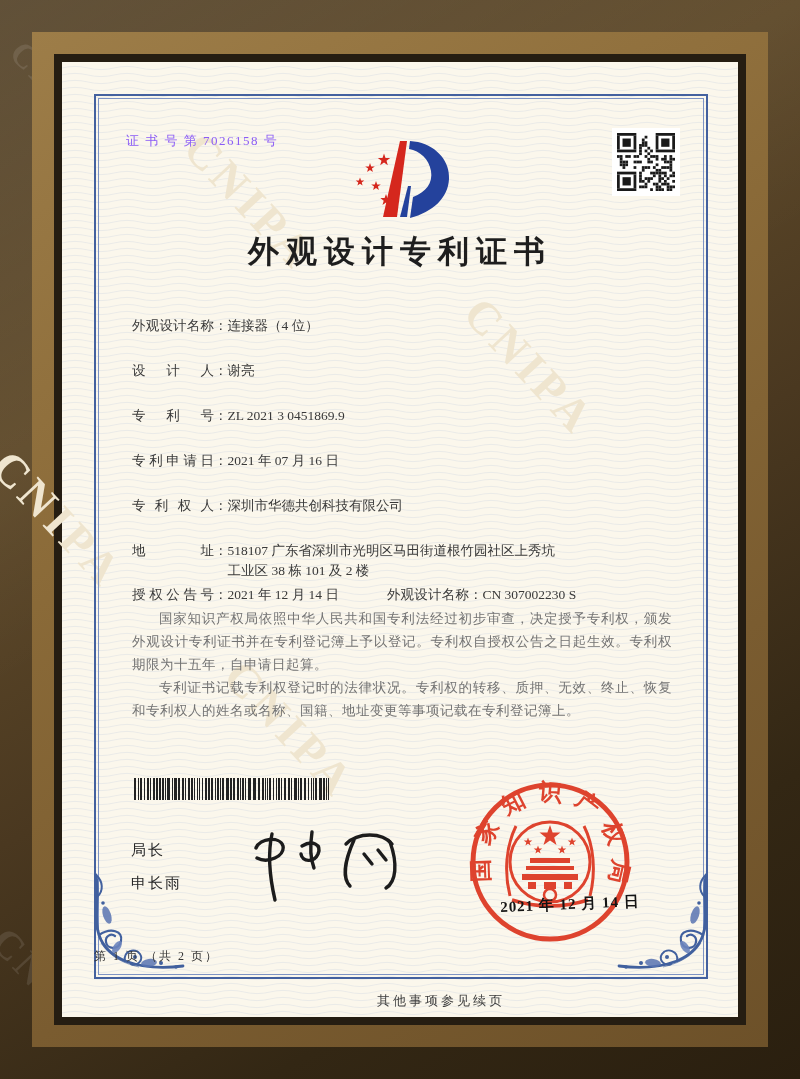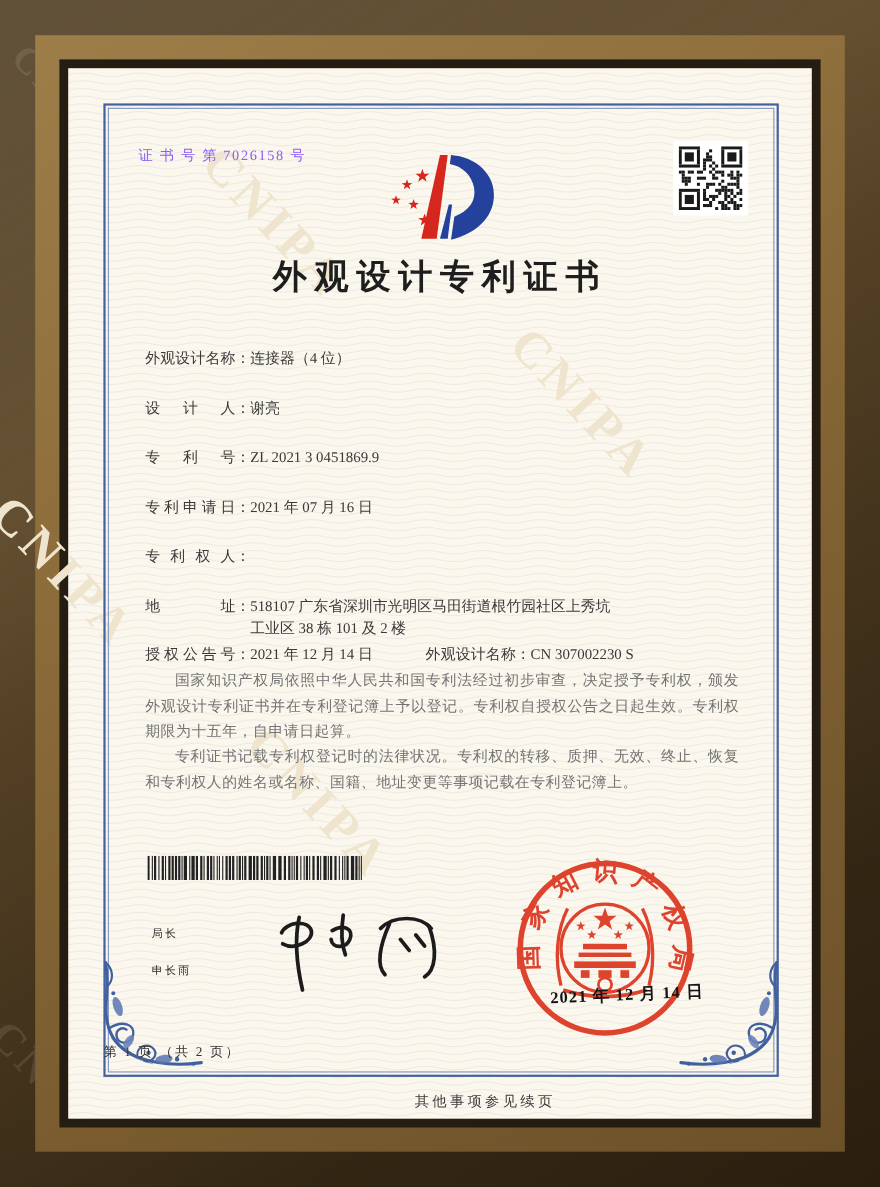--- a/index.html
+++ b/index.html
@@ -30,22 +30,22 @@
   .fields{position:absolute;left:70px;top:254px;width:560px;font-size:13.5px;color:#393939;}
   .frow{display:flex;margin-bottom:25px;line-height:20px;}
   .frow.tight{margin-bottom:4px;}
   .lbl{width:82px;flex:0 0 82px;text-align:justify;text-align-last:justify;}
   .val{white-space:pre-line;}
   .pairgap{width:48px;flex:0 0 48px;}
   .paras{position:absolute;left:70px;top:545px;width:540px;font-size:13.5px;line-height:23px;
     color:#737373;text-align:justify;}
   .paras p{margin:0;text-indent:2em;letter-spacing:.5px;}
   .barcode{position:absolute;left:72px;top:716px;width:198px;height:22px;}
-  .director{position:absolute;left:76px;top:780px;font-family:"Liberation Sans","DejaVu Sans",sans-serif;
-    font-size:10px;color:#262626;letter-spacing:2px;}
+  .director{position:absolute;left:69px;top:780px;font-family:"Liberation Sans","DejaVu Sans",sans-serif;
+    font-size:15px;color:#262626;letter-spacing:2px;}
   .director div{line-height:16px;}
   .director .dname{margin-top:17px;}
   .signature{position:absolute;left:180px;top:760px;width:180px;height:88px;}
   .seal{position:absolute;left:388px;top:700px;width:200px;height:200px;opacity:.95;}
   .seal-date{position:absolute;left:423px;top:833px;width:170px;font-size:15px;font-weight:bold;
     letter-spacing:1px;color:#141414;transform:rotate(-2.5deg);text-align:center;}
   .pg-footer{position:absolute;left:32px;width:614px;top:886px;text-align:left;
     font-size:12px;letter-spacing:2px;color:#333;}
   .cont-note{position:absolute;left:0;width:676px;top:930px;text-align:center;
     font-size:13px;letter-spacing:3px;color:#3d3d3d;margin-left:41px;}
@@ -385,20 +385,21 @@
           <span class="val">ZL 2021 3 0451869.9</span>
         </div>
         <div class="frow">
           <span class="lbl">专利申请日</span>
           <span class="colon">：</span>
           <span class="val">2021 年 07 月 16 日</span>
         </div>
         <div class="frow">
           <span class="lbl">专利权人</span>
           <span class="colon">：</span>
+          <span class="val">深圳市华德共创科技有限公司</span>
         </div>
         <div class="frow tight">
           <span class="lbl">地址</span>
           <span class="colon">：</span>
           <span class="val">518107 广东省深圳市光明区马田街道根竹园社区上秀坑
 工业区 38 栋 101 及 2 楼</span>
         </div>
         <div class="frow">
           <span class="lbl">授权公告号</span>
           <span class="colon">：</span>

